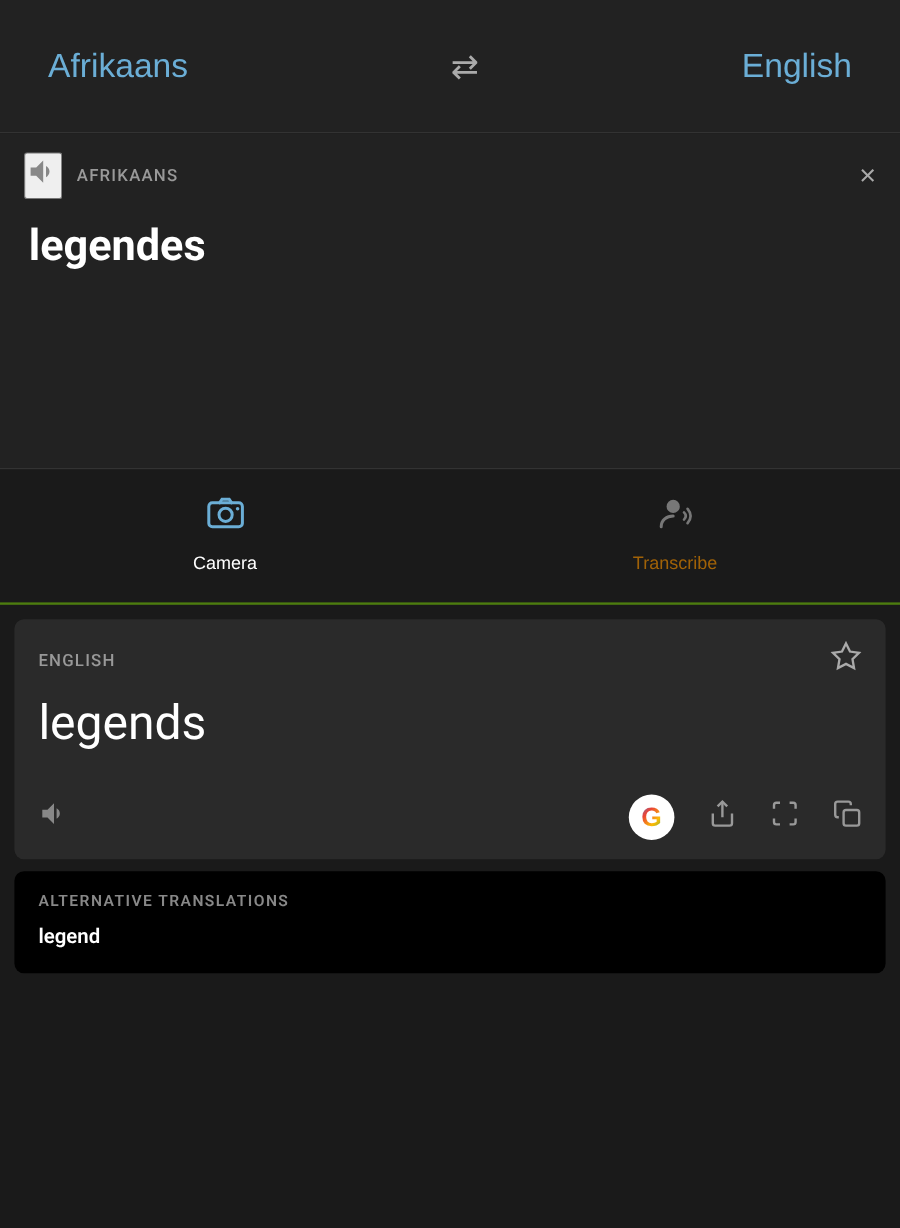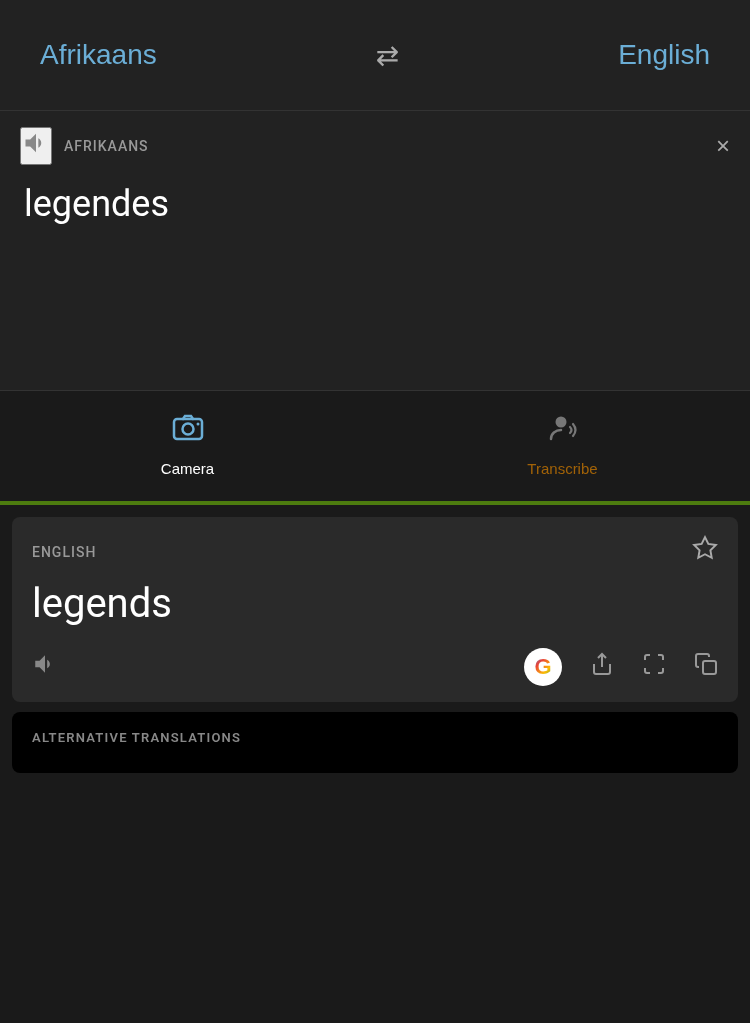--- a/index.html
+++ b/index.html
@@ -72,31 +72,31 @@
     }
     .close-icon {
       color: #aaa;
       font-size: 24px;
       cursor: pointer;
       background: none;
       border: none;
     }
     .source-text {
       font-size: 36px;
-      font-weight: 400;
+      font-weight: 700;
       color: #ffffff;
       line-height: 1.3;
       padding: 0 4px;
     }
 
     
     .tools-bar {
       display: flex;
       background: #1a1a1a;
-      border-bottom: 4px solid #4d7c0f;
+      border-bottom: 2px solid #4d7c0f;
       padding: 10px 0 16px 0;
     }
     .tool-item {
       flex: 1;
       display: flex;
       flex-direction: column;
       align-items: center;
       gap: 8px;
       cursor: pointer;
       background: none;
@@ -138,21 +138,21 @@
       color: #aaa;
       font-size: 26px;
       cursor: pointer;
       background: none;
       border: none;
     }
     .result-text {
       font-size: 40px;
       font-weight: 400;
       color: #ffffff;
-      margin-bottom: 21px;
+      margin-bottom: 36px;
     }
     .result-actions {
       display: flex;
       align-items: center;
       justify-content: flex-start;
       gap: 28px;
     }
     .action-icon {
       font-size: 24px;
       color: #999;
@@ -320,13 +320,14 @@
           <rect x="9" y="9" width="13" height="13" rx="2" ry="2"></rect>
           <path d="M5 15H4a2 2 0 0 1-2-2V4a2 2 0 0 1 2-2h9a2 2 0 0 1 2 2v1"></path>
         </svg>
       </button>
     </div>
   </div>
 </div>
 
 <div class="alt-section">
   <div class="alt-header">ALTERNATIVE TRANSLATIONS</div>
+  <div class="alt-word">legend</div>
 </div>
 
 </body></html>

